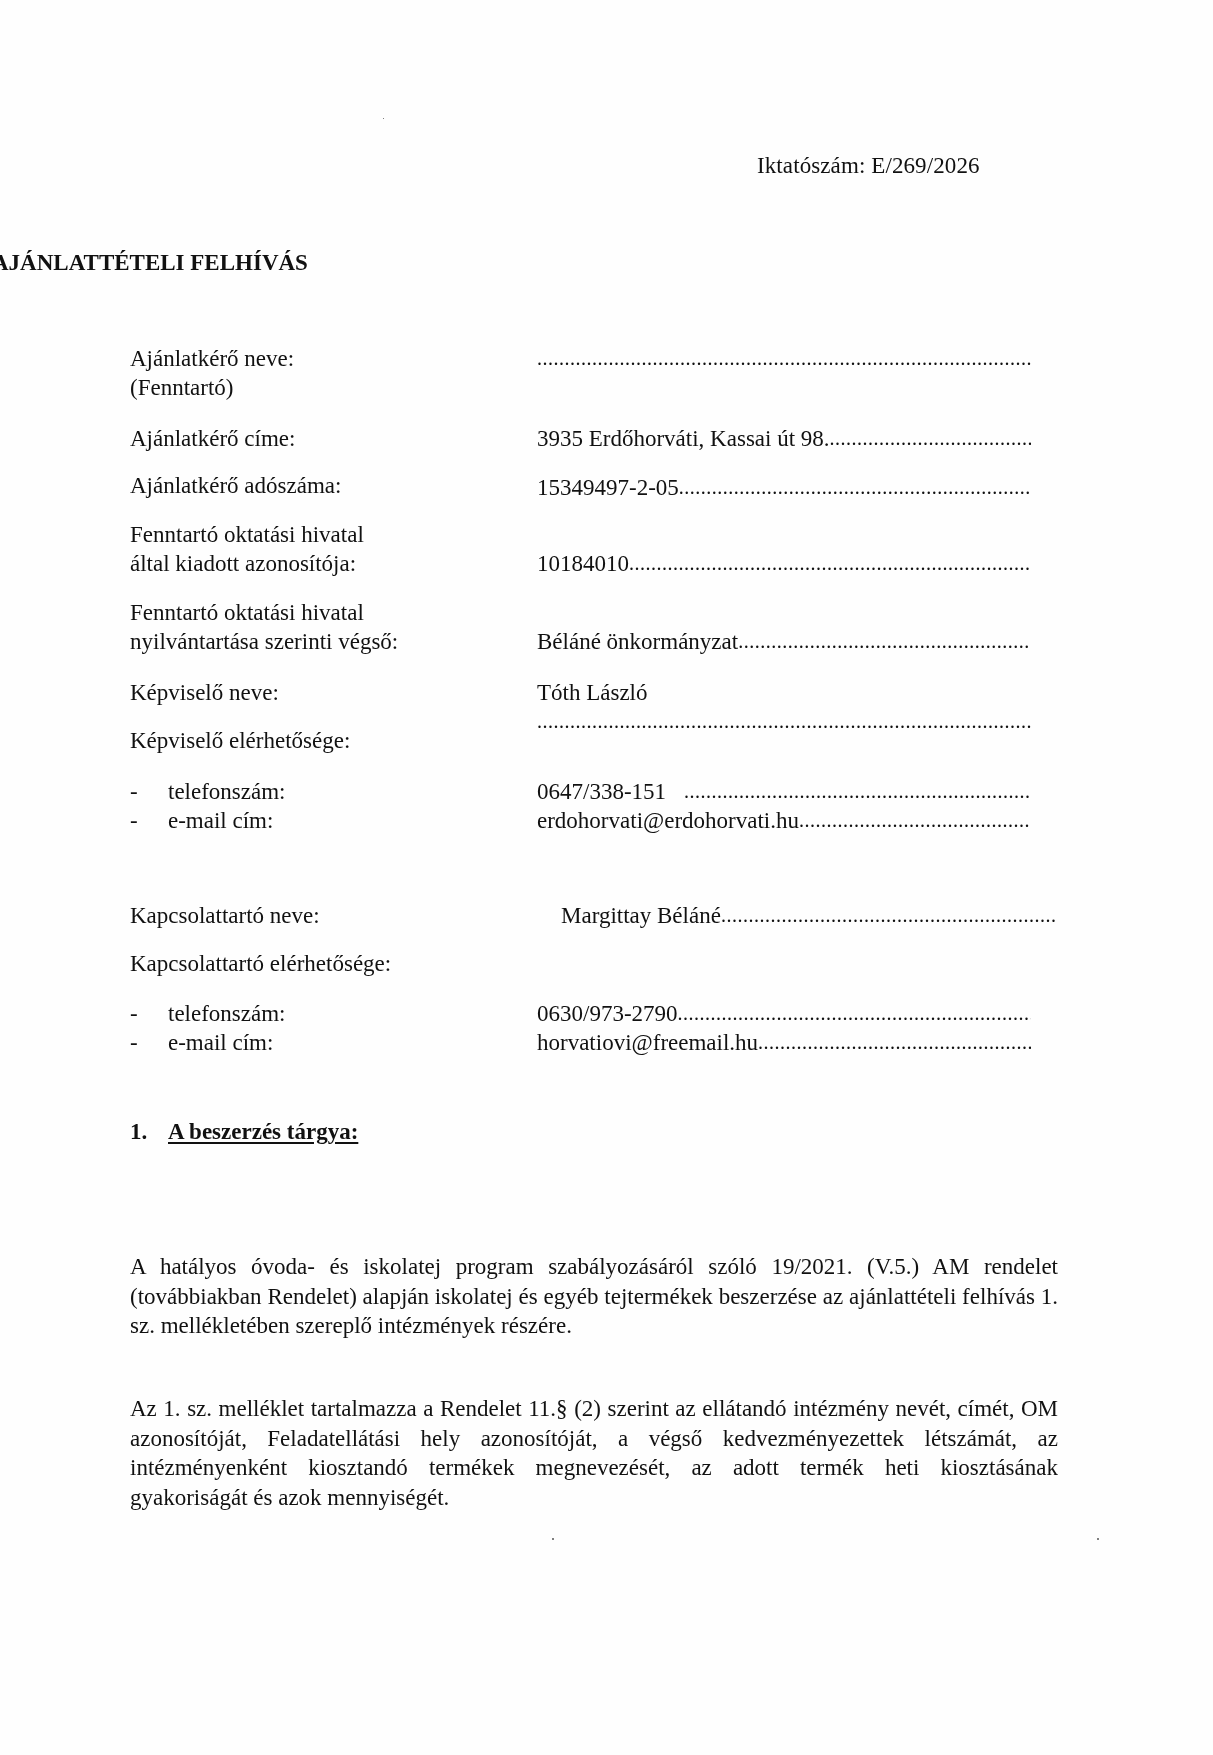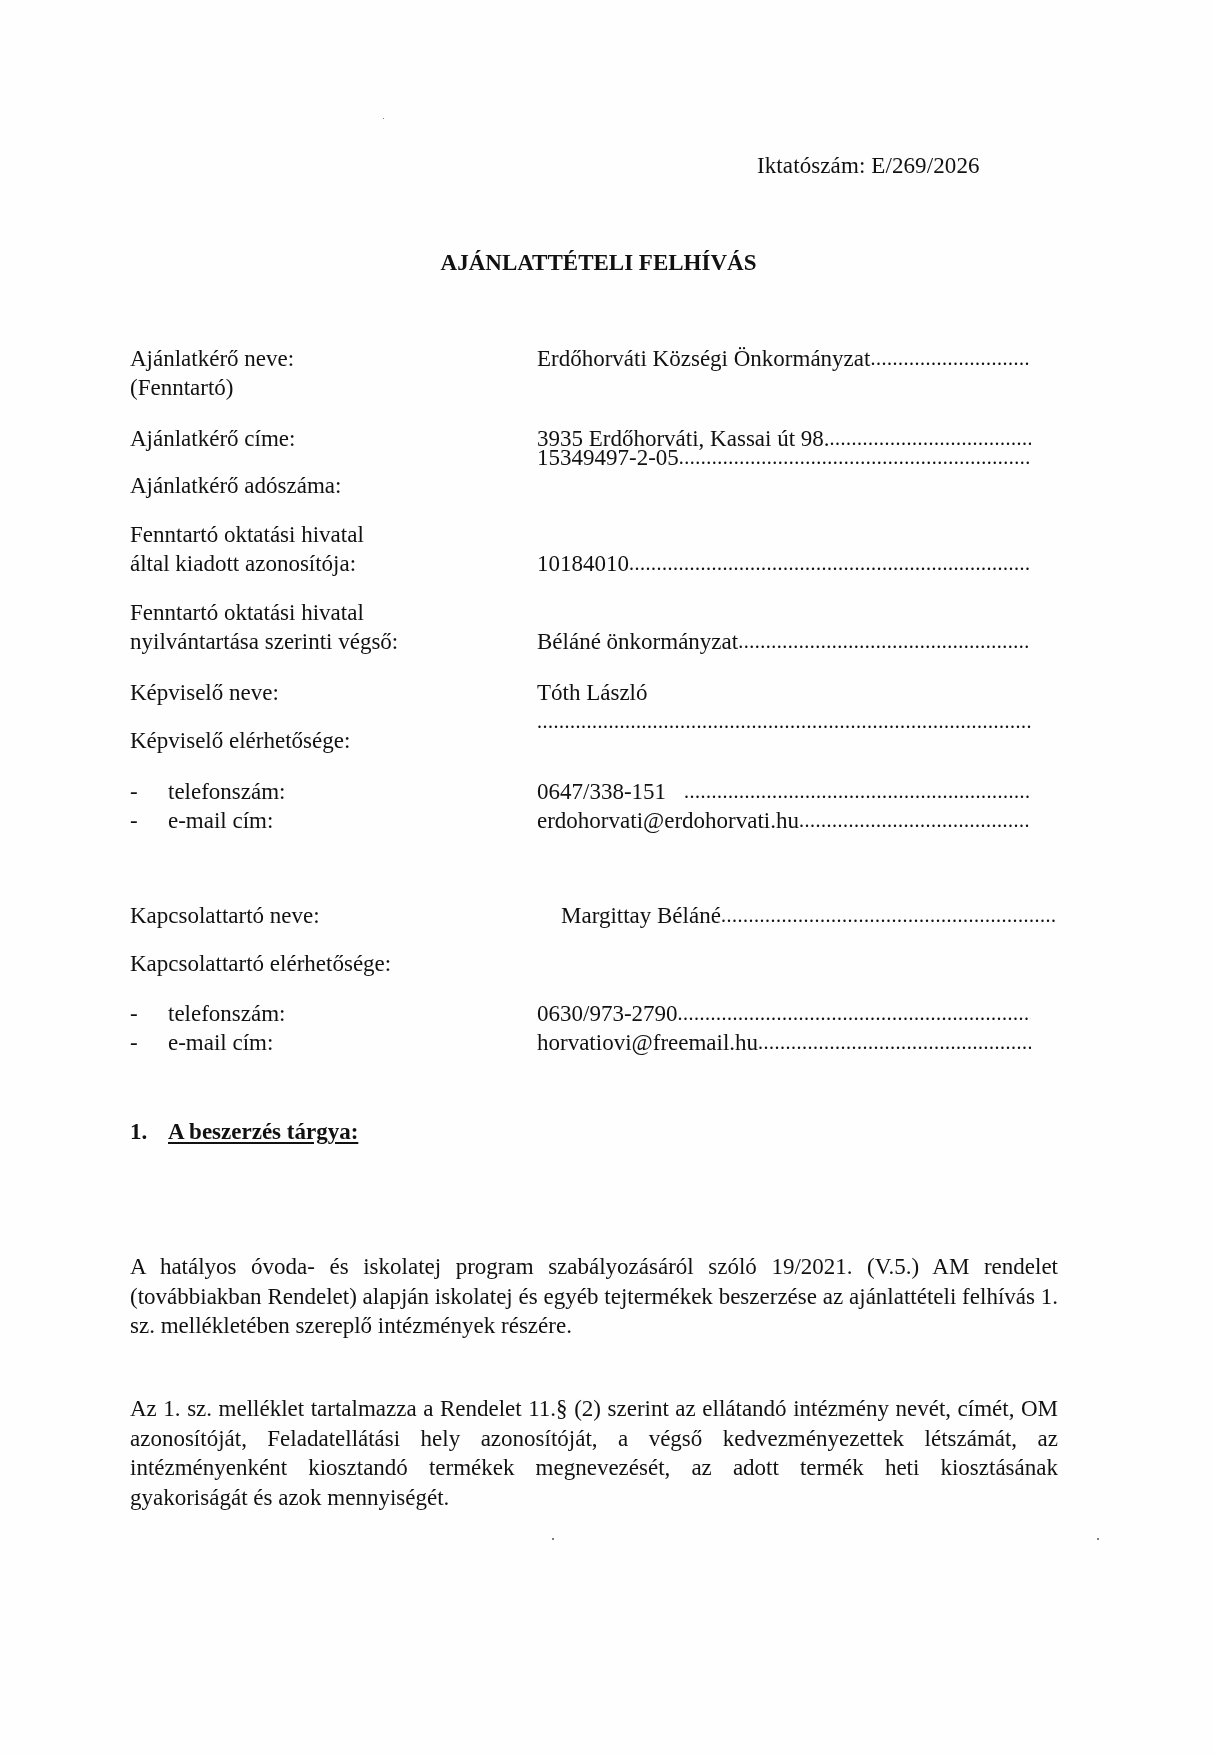--- a/index.html
+++ b/index.html
@@ -25,21 +25,20 @@
       position: absolute;
       left: 757px;
       top: 153px;
       font-size: 23px;
       letter-spacing: 0.1px;
     }
     .title {
       position: absolute;
       left: 0;
       width: 1213px;
-      text-align: center;
       top: 250px;
       font-size: 23px;
       font-weight: bold;
       padding-left: 0;
     }
     .title span { position: relative; left: -8px; }
     .row {
       position: absolute;
       font-size: 23px;
       line-height: 29px;
@@ -93,32 +92,31 @@
 
 <div class="page">
 
   <div class="ref">Iktatószám: E/269/2026</div>
 
   <div class="title"><span>AJÁNLATTÉTELI FELHÍVÁS</span></div>
 
   <div class="row lbl" style="top:344px;">Ajánlatkérő neve:</div>
   <div class="row lbl" style="top:373px;">(Fenntartó)</div>
   <div class="row val" style="top:344px;">
-    <span class="vtext">Erdőhorváti Községi Önkormányzat</span>
       <span class="dots">........................................................................................................</span>
   </div>
 
   <div class="row lbl" style="top:424px;">Ajánlatkérő címe:</div>
   <div class="row val" style="top:424px;">
     <span class="vtext">3935 Erdőhorváti, Kassai út 98.</span>
       <span class="dots">........................................................................................................</span>
   </div>
 
   <div class="row lbl" style="top:471px;">Ajánlatkérő adószáma:</div>
-  <div class="row val" style="top:443px;justify-content:space-between;">
+  <div class="row val" style="top:473px;justify-content:space-between;">
     <span class="vtext">15349497-2-05</span>
       <span class="dots">........................................................................................................</span>
   </div>
 
   <div class="row lbl" style="top:520px;">Fenntartó oktatási hivatal</div>
   <div class="row lbl" style="top:549px;">által kiadott azonosítója:</div>
   <div class="row val" style="top:549px;align-items:flex-end;">
     <span class="vtext">10184010</span>
       <span class="dots">........................................................................................................</span>
   </div>

